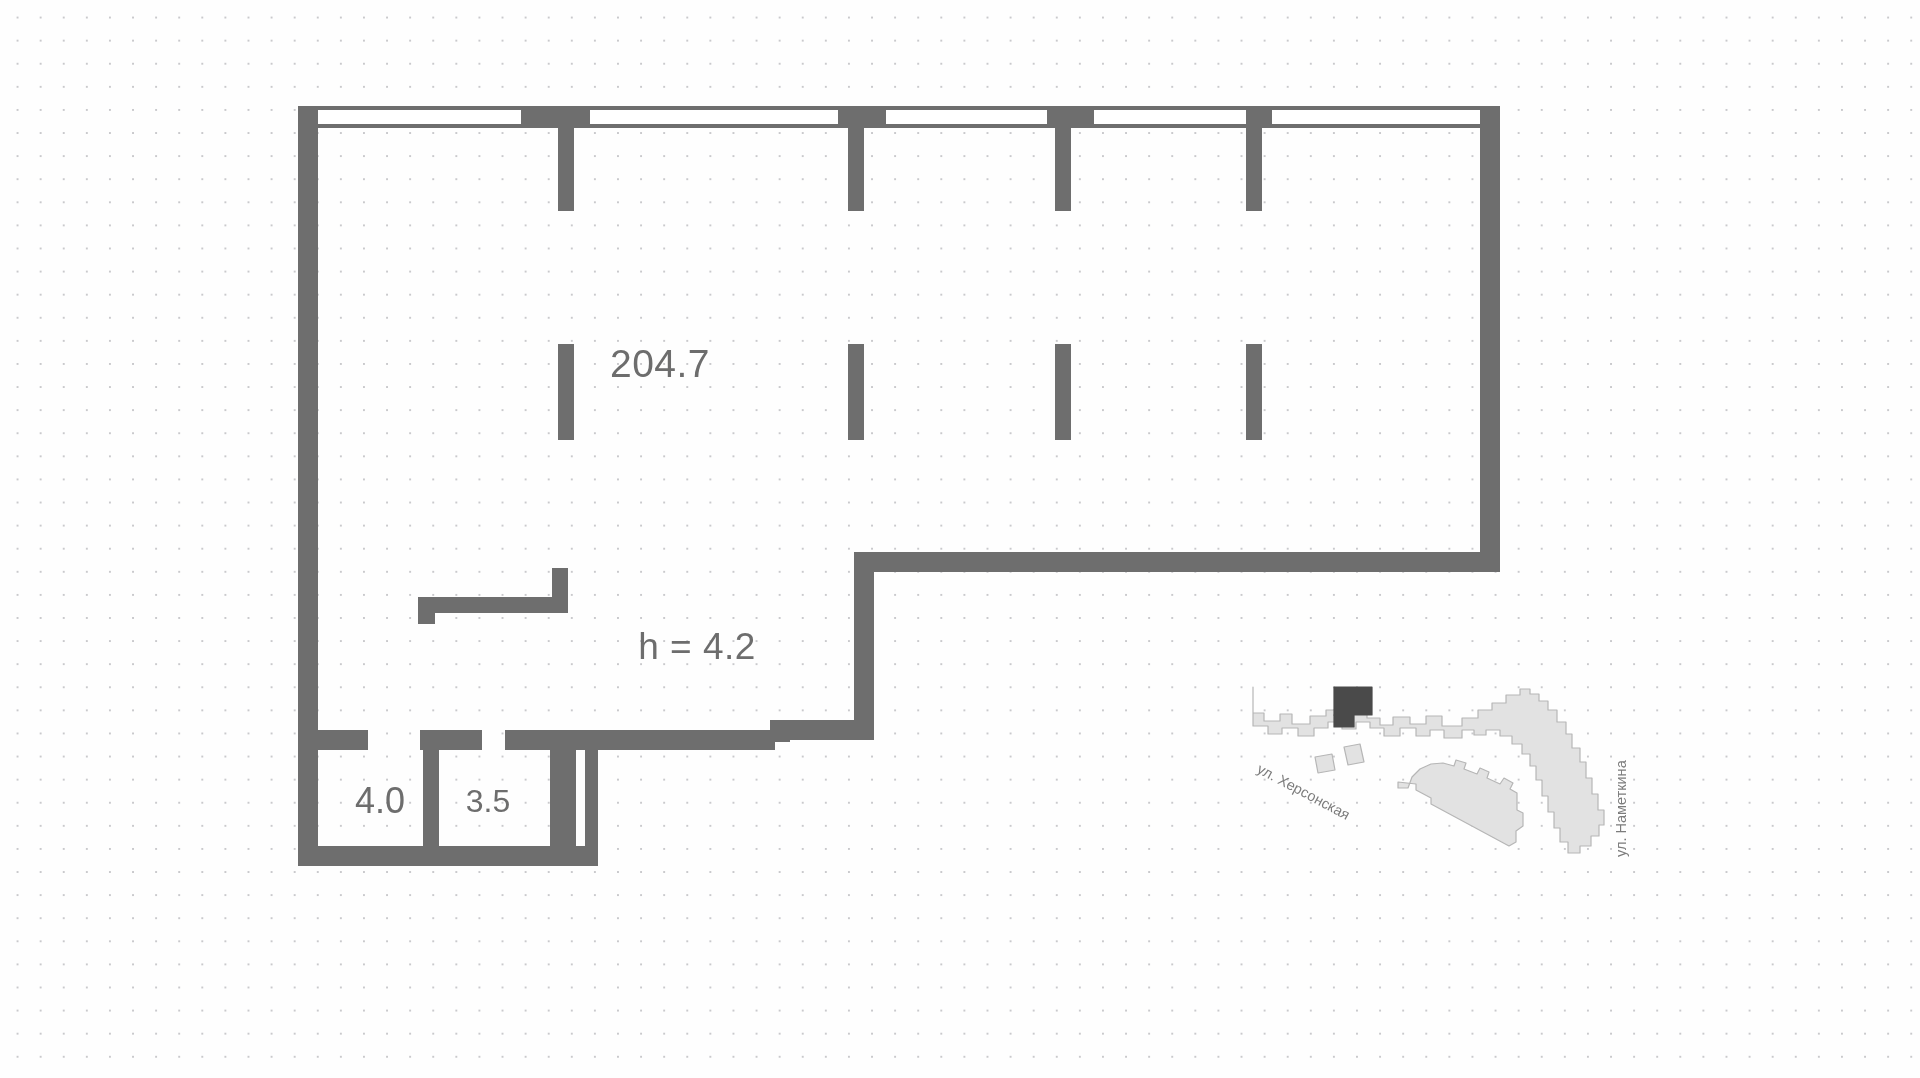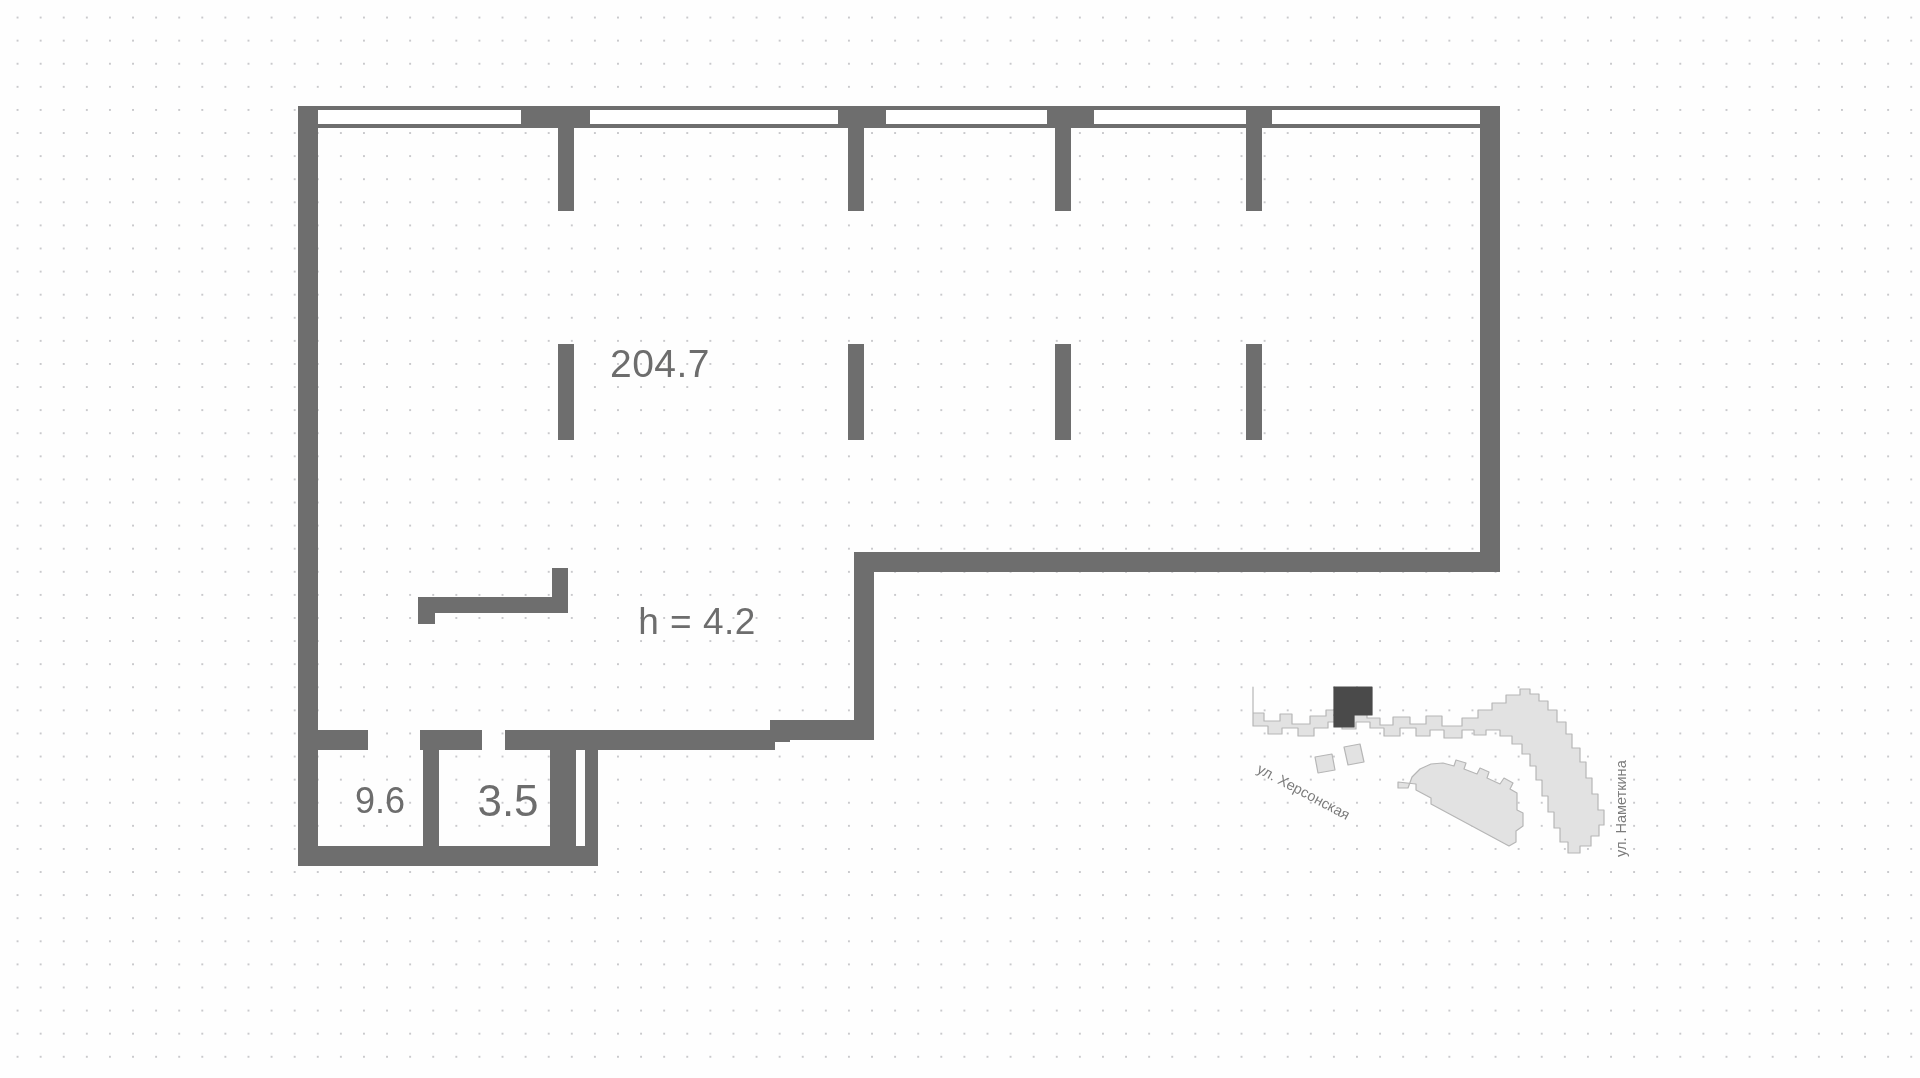--- a/index.html
+++ b/index.html
@@ -38,36 +38,36 @@
   }
   #label-main {
     left: 660px;
     top: 364px;
     transform: translate(-50%, -50%);
     font-size: 39px;
     letter-spacing: 0.5px;
   }
   #label-height {
     left: 697px;
-    top: 622px;
+    top: 647px;
     transform: translate(-50%, -50%);
     font-size: 37px;
     letter-spacing: 0.5px;
   }
   #label-room-a {
     left: 380px;
     top: 801px;
     transform: translate(-50%, -50%);
     font-size: 36px;
   }
   #label-room-b {
-    left: 508px;
+    left: 488px;
     top: 801px;
     transform: translate(-50%, -50%);
-    font-size: 44px;
+    font-size: 32px;
   }
   #minimap {
     position: absolute;
     left: 1230px;
     top: 670px;
     width: 440px;
     height: 250px;
   }
   #minimap svg { display: block; width: 440px; height: 250px; }
   .mm-street {
@@ -133,21 +133,21 @@
       <rect x="1055" y="344" width="16" height="96"></rect>
       <rect x="1246" y="344" width="16" height="96"></rect>
 
     </g>
   </svg>
 
   <div class="area-label" id="label-main">204.7</div>
 
   <div class="area-label" id="label-height">h = 4.2</div>
 
-  <div class="area-label" id="label-room-a">9.6</div>
+  <div class="area-label" id="label-room-a">4.0</div>
 
   <div class="area-label" id="label-room-b">3.5</div>
 
   <div id="minimap">
     <svg viewBox="0 0 440 250" xmlns="http://www.w3.org/2000/svg">
       <g fill="#e2e2e2" stroke="#b6b6b6" stroke-width="1.2" stroke-linejoin="round">
 
         <path d="M23,17 L23,43 L34,43 L34,51 L50,51 L50,44 L62,44 L62,54 L80,54 L80,46 L96,46
              L96,40 L106,40 L106,47 L114,47 L114,40 L137,40 L137,48 L150,48 L150,55 L163,55
              L163,47 L180,47 L180,54 L196,54 L196,46 L212,46 L212,56 L232,56 L232,48

